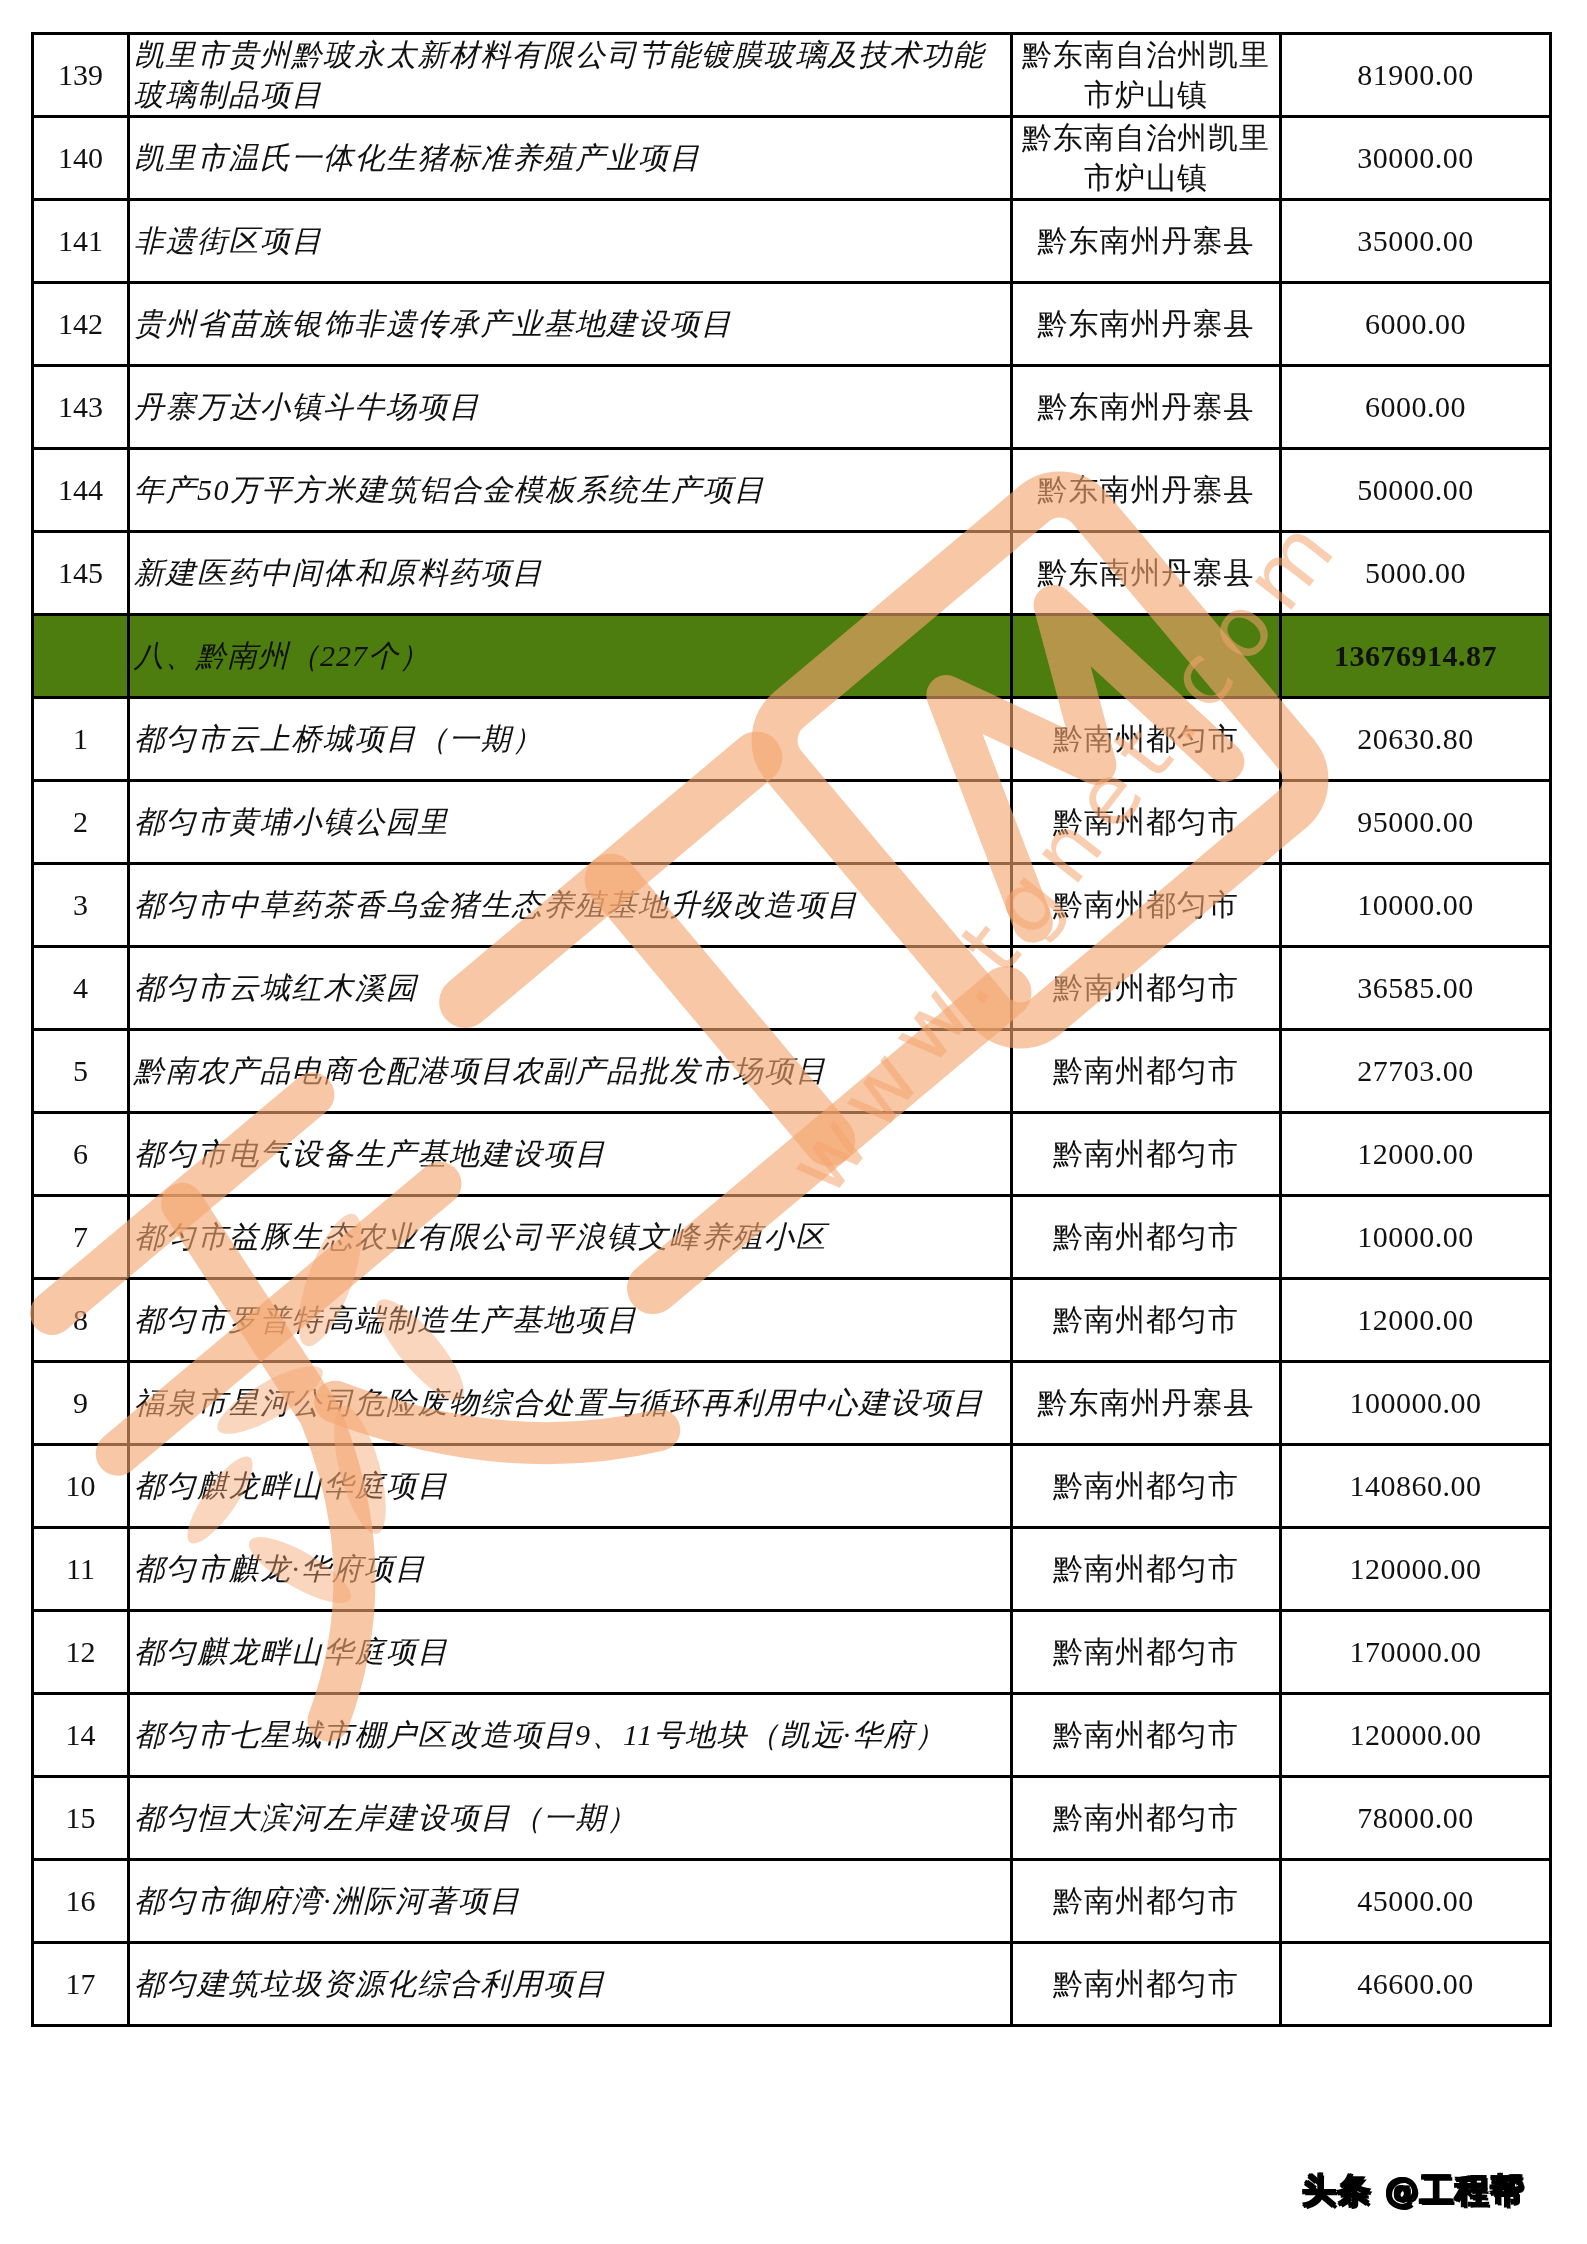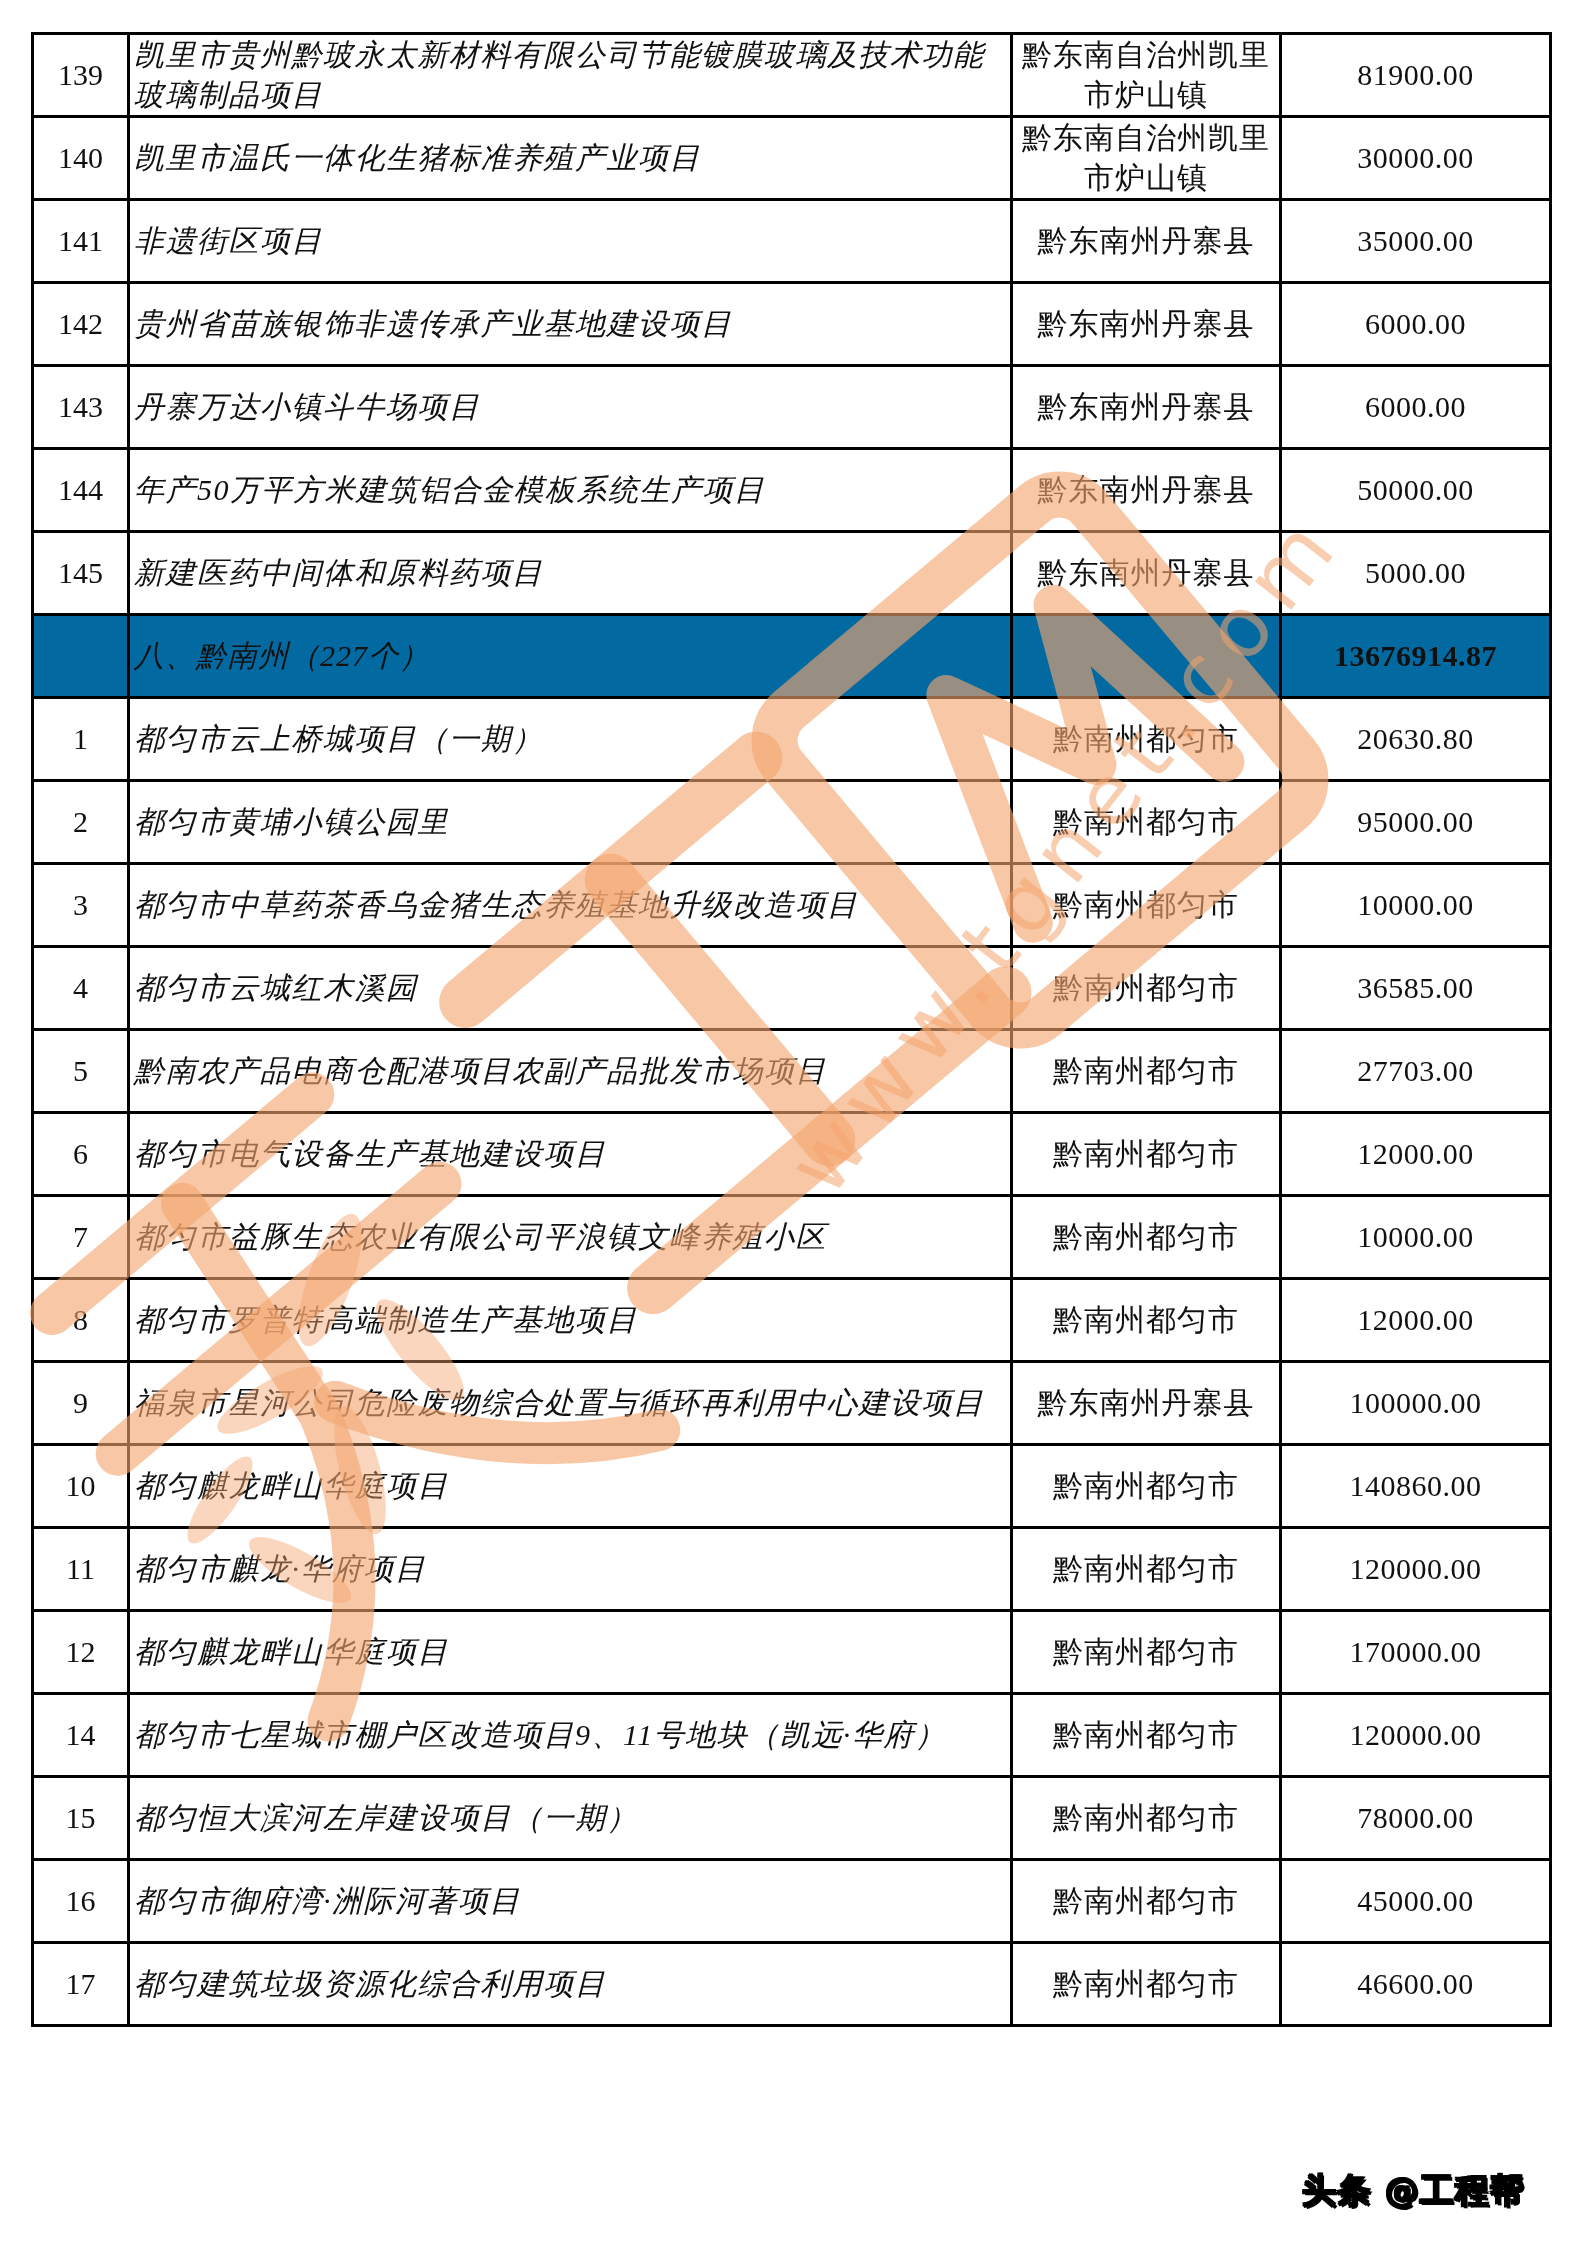--- a/index.html
+++ b/index.html
@@ -8,21 +8,21 @@
   .page { position:absolute; left:0; top:0; width:1587px; height:2244px;border-radius:6px; }
   table.grid { position:absolute; left:31px; top:32px; border-collapse:collapse;
                table-layout:fixed; width:1518px; z-index:2; }
   table.grid td { border:3px solid #000; height:80px; padding:0; vertical-align:middle;
                   font-size:30px; line-height:40px; }
   col.c-no { width:96px; } col.c-name { width:883px; } col.c-loc { width:269px; } col.c-amt { width:270px; }
   td.no { text-align:center; font-size:30px; }
   td.name { text-align:left; padding-left:4px !important; letter-spacing:1.5px;font-style:italic; }
   td.loc { text-align:center; letter-spacing:1px; }
   td.amt { text-align:center; font-size:30px; letter-spacing:0.5px; }
-  tr.section td { background:#0369a1; }
+  tr.section td { background:#4d7c0f; }
   tr.section td.amt { font-weight:bold; }
   tr.section td.name { letter-spacing:1px; }
   .wm-layer { position:absolute; left:0; top:0; width:1587px; height:2244px; z-index:3; pointer-events:none; }
   .wm-text { position:absolute; left:1302px; top:2168px; font-family:"DejaVu Sans",sans-serif;
              font-size:34px; font-weight:bold; color:#000000;
              text-shadow: 2px 2px 0 #000, -1px -1px 0 #000, 1px -1px 0 #000, -1px 1px 0 #000;
              z-index:4; letter-spacing:1px; }
 </style>
 </head>
 <body>

